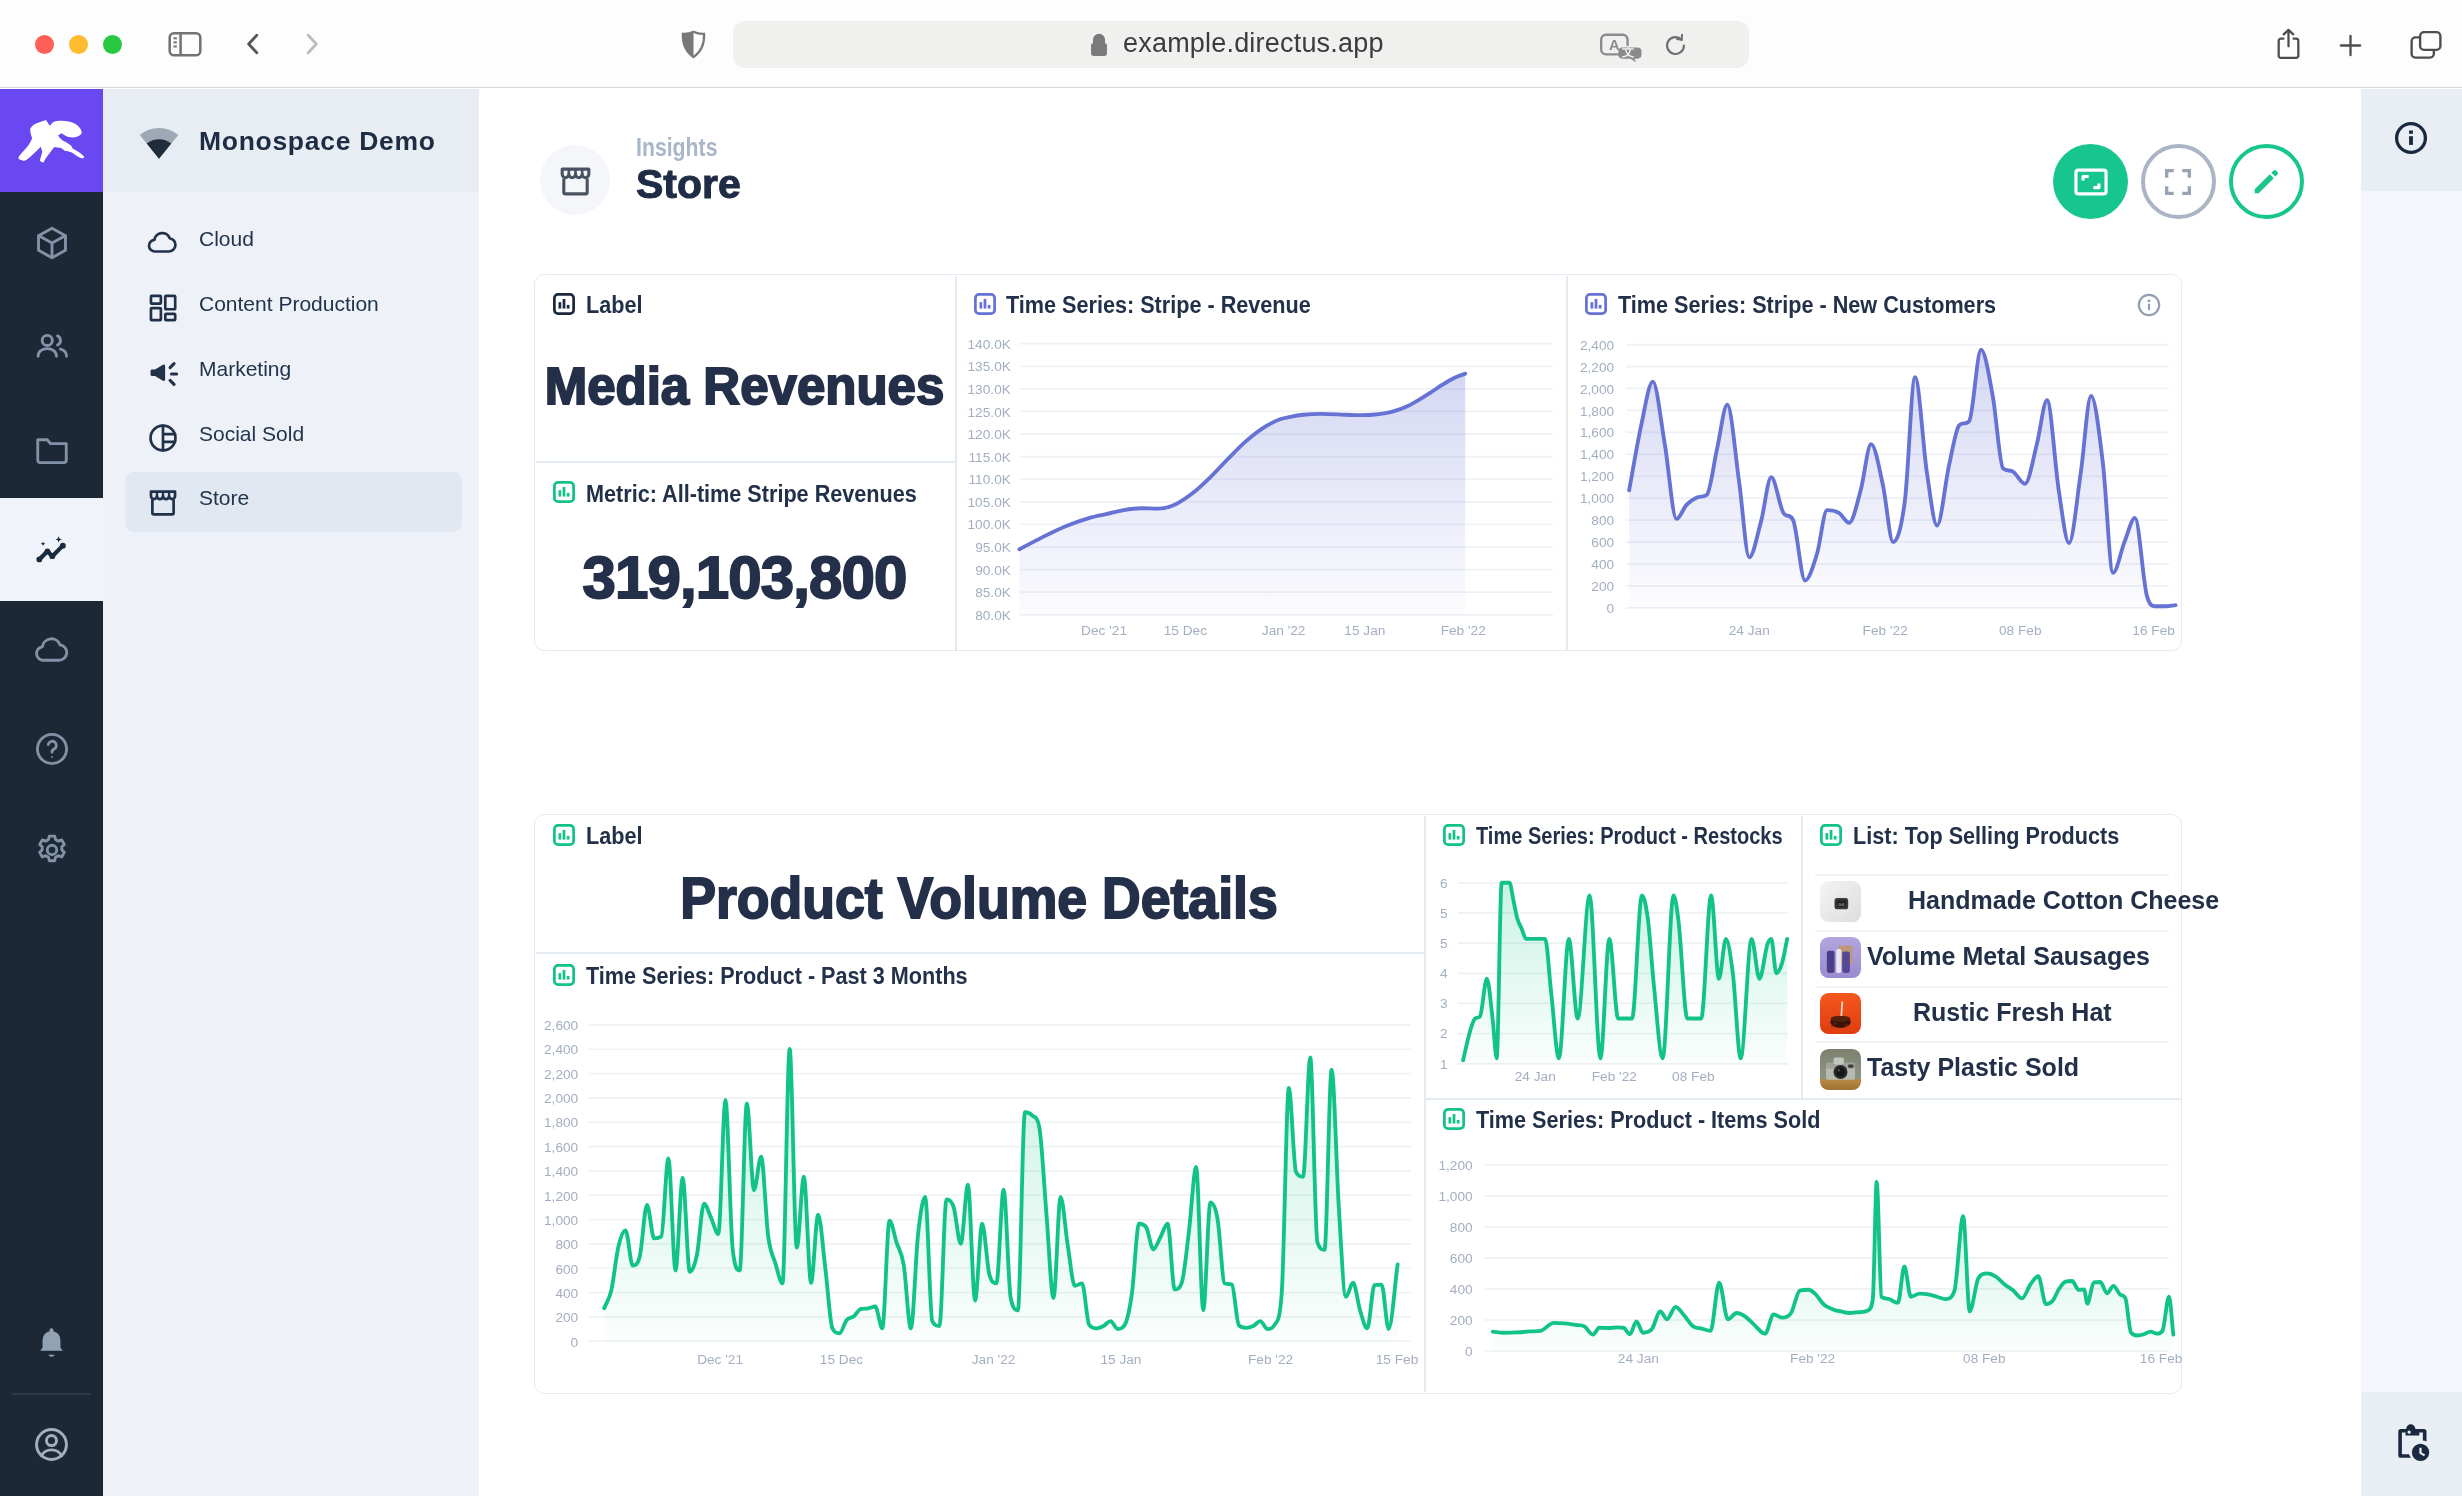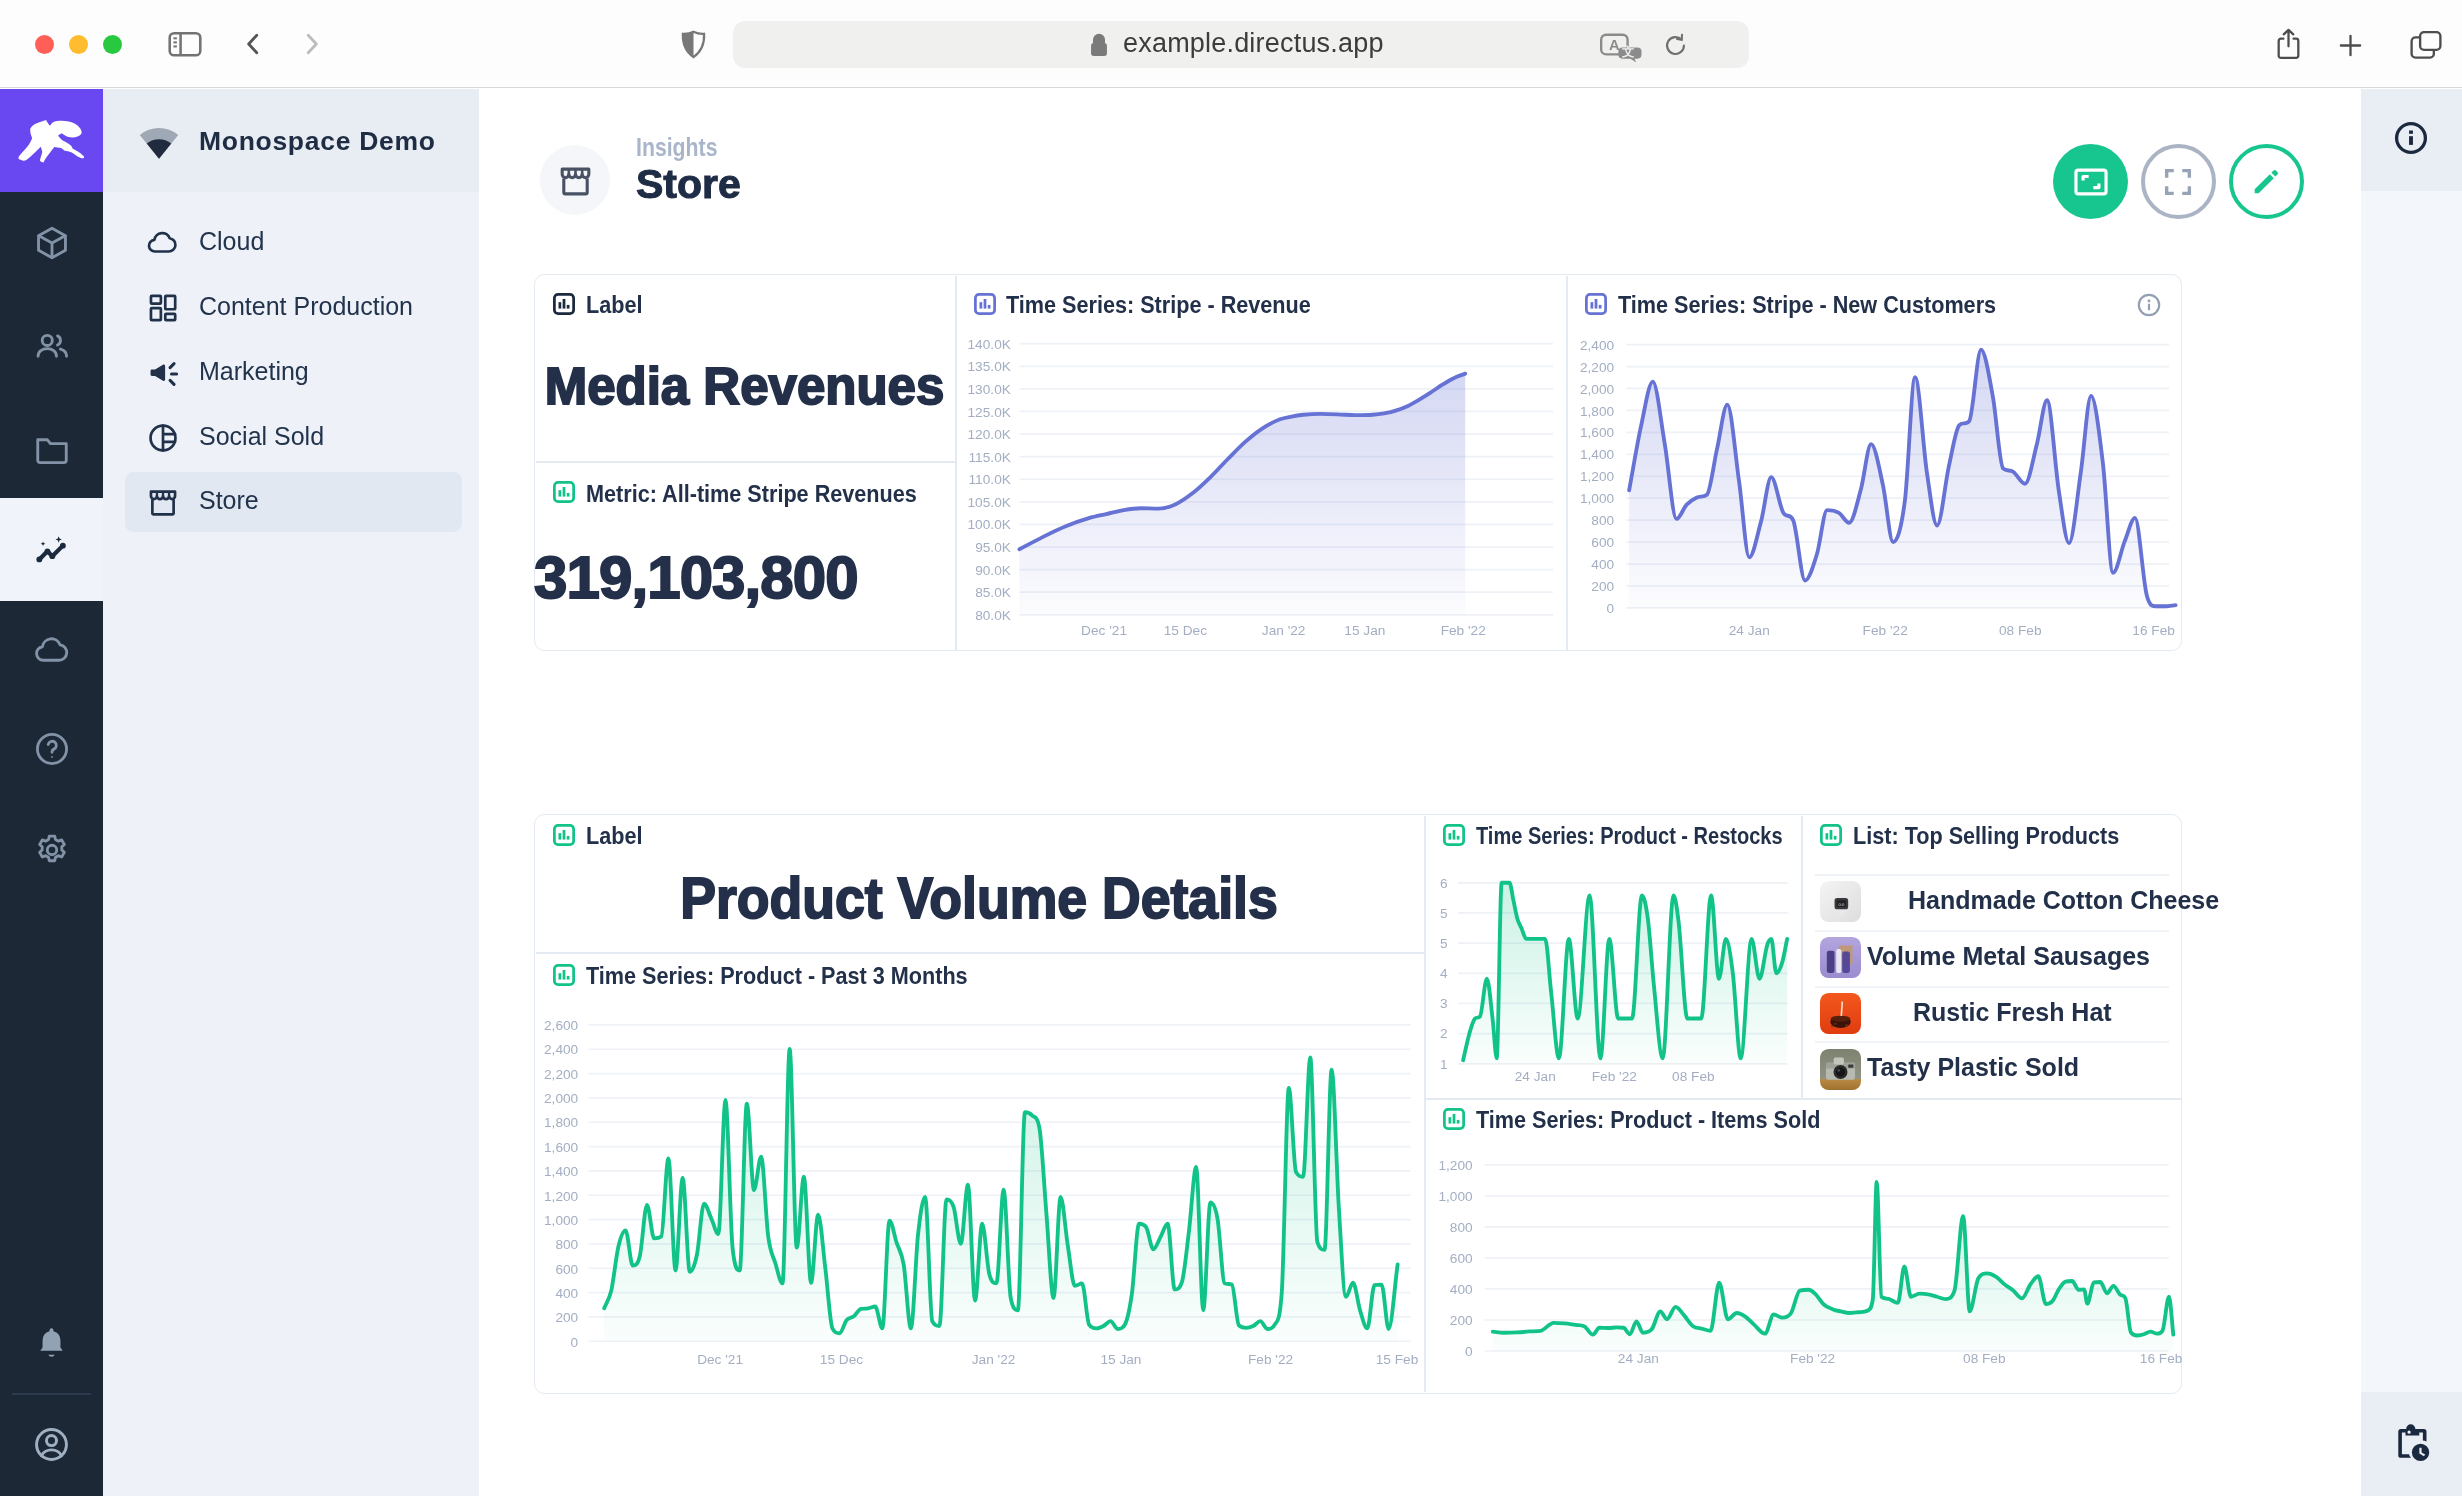--- a/index.html
+++ b/index.html
@@ -1,18 +1,18 @@
 <!DOCTYPE html>
 <html style="font-size:13.7px"><head><meta charset="utf-8">
 <style>
 *{margin:0;padding:0;box-sizing:border-box}
 html,body{width:2462px;height:1496px;overflow:hidden;font-family:"Liberation Sans",sans-serif;background:#fff}
 .abs{position:absolute}
 .ptitle{font-size:23px;font-weight:bold;color:#22304a;transform:scaleX(0.94);transform-origin:0 0;white-space:nowrap}
-.navtxt{font-size:25px;color:#22334c;font-weight:500}
+.navtxt{font-size:21px;color:#22334c;font-weight:500}
 .ltxt{font-size:25px;font-weight:bold;color:#22304a}
 .panel{position:absolute;background:#fff;border:1.7px solid #e4eaf1;border-radius:10.3px}
 .divh{position:absolute;background:#e4eaf1;height:1.7px}
 .divv{position:absolute;background:#e4eaf1;width:1.7px}
 </style></head>
 <body>
 
 <div class="abs" style="left:0;top:0;width:2462px;height:88px;background:#fdfdfd;border-bottom:0.9px solid #d8d8d8"></div>
 <div class="abs" style="left:35px;top:35px;width:19px;height:19px;border-radius:50%;background:#ff5f57"></div>
 <div class="abs" style="left:69px;top:35px;width:19px;height:19px;border-radius:50%;background:#febc2e"></div>
@@ -258,21 +258,21 @@
 <div class="abs ptitle" style="left:1853px;top:823px">List: Top Selling Products</div>
 <svg class="abs" style="left:1443px;top:1108px" width="22" height="22" viewBox="0 0 24 24">
     <rect x="1.5" y="1.5" width="21" height="21" rx="4" fill="none" stroke="#12c389" stroke-width="3"></rect>
     <line x1="7.5" y1="10" x2="7.5" y2="17" stroke="#12c389" stroke-width="3"></line>
     <line x1="12" y1="6.5" x2="12" y2="17" stroke="#12c389" stroke-width="3"></line>
     <line x1="16.5" y1="13" x2="16.5" y2="17" stroke="#12c389" stroke-width="3"></line>
   </svg>
 <div class="abs ptitle" style="left:1476px;top:1107px">Time Series: Product - Items Sold</div>
 
 <div class="abs" style="left:534px;top:357px;width:421px;text-align:center;font-size:51px;font-weight:bold;color:#243049;-webkit-text-stroke:1.9px #243049">Media Revenues</div>
-<div class="abs" style="left:534px;top:543px;width:421px;text-align:left;font-size:60px;font-weight:bold;color:#243049;letter-spacing:-0.9px;-webkit-text-stroke:1.9px #243049">319,103,800</div>
+<div class="abs" style="left:534px;top:543px;width:421px;text-align:center;font-size:60px;font-weight:bold;color:#243049;letter-spacing:-0.9px;-webkit-text-stroke:1.9px #243049">319,103,800</div>
 <div class="abs" style="left:534px;top:865px;width:890px;text-align:center;font-size:57px;font-weight:bold;color:#243049;transform:scaleX(0.94);-webkit-text-stroke:1.9px #243049">Product Volume Details</div>
 
 <svg class="abs" style="left:1820px;top:881px" width="41" height="41" viewBox="0 0 48 48">
     <defs>
       <linearGradient id="tw" x1="0" y1="0" x2="1" y2="1">
         <stop offset="0" stop-color="#f4f4f4"></stop>
         <stop offset="1" stop-color="#dddddd"></stop>
       </linearGradient>
     </defs>
     <rect width="48" height="48" rx="10" fill="url(#tw)"></rect>

